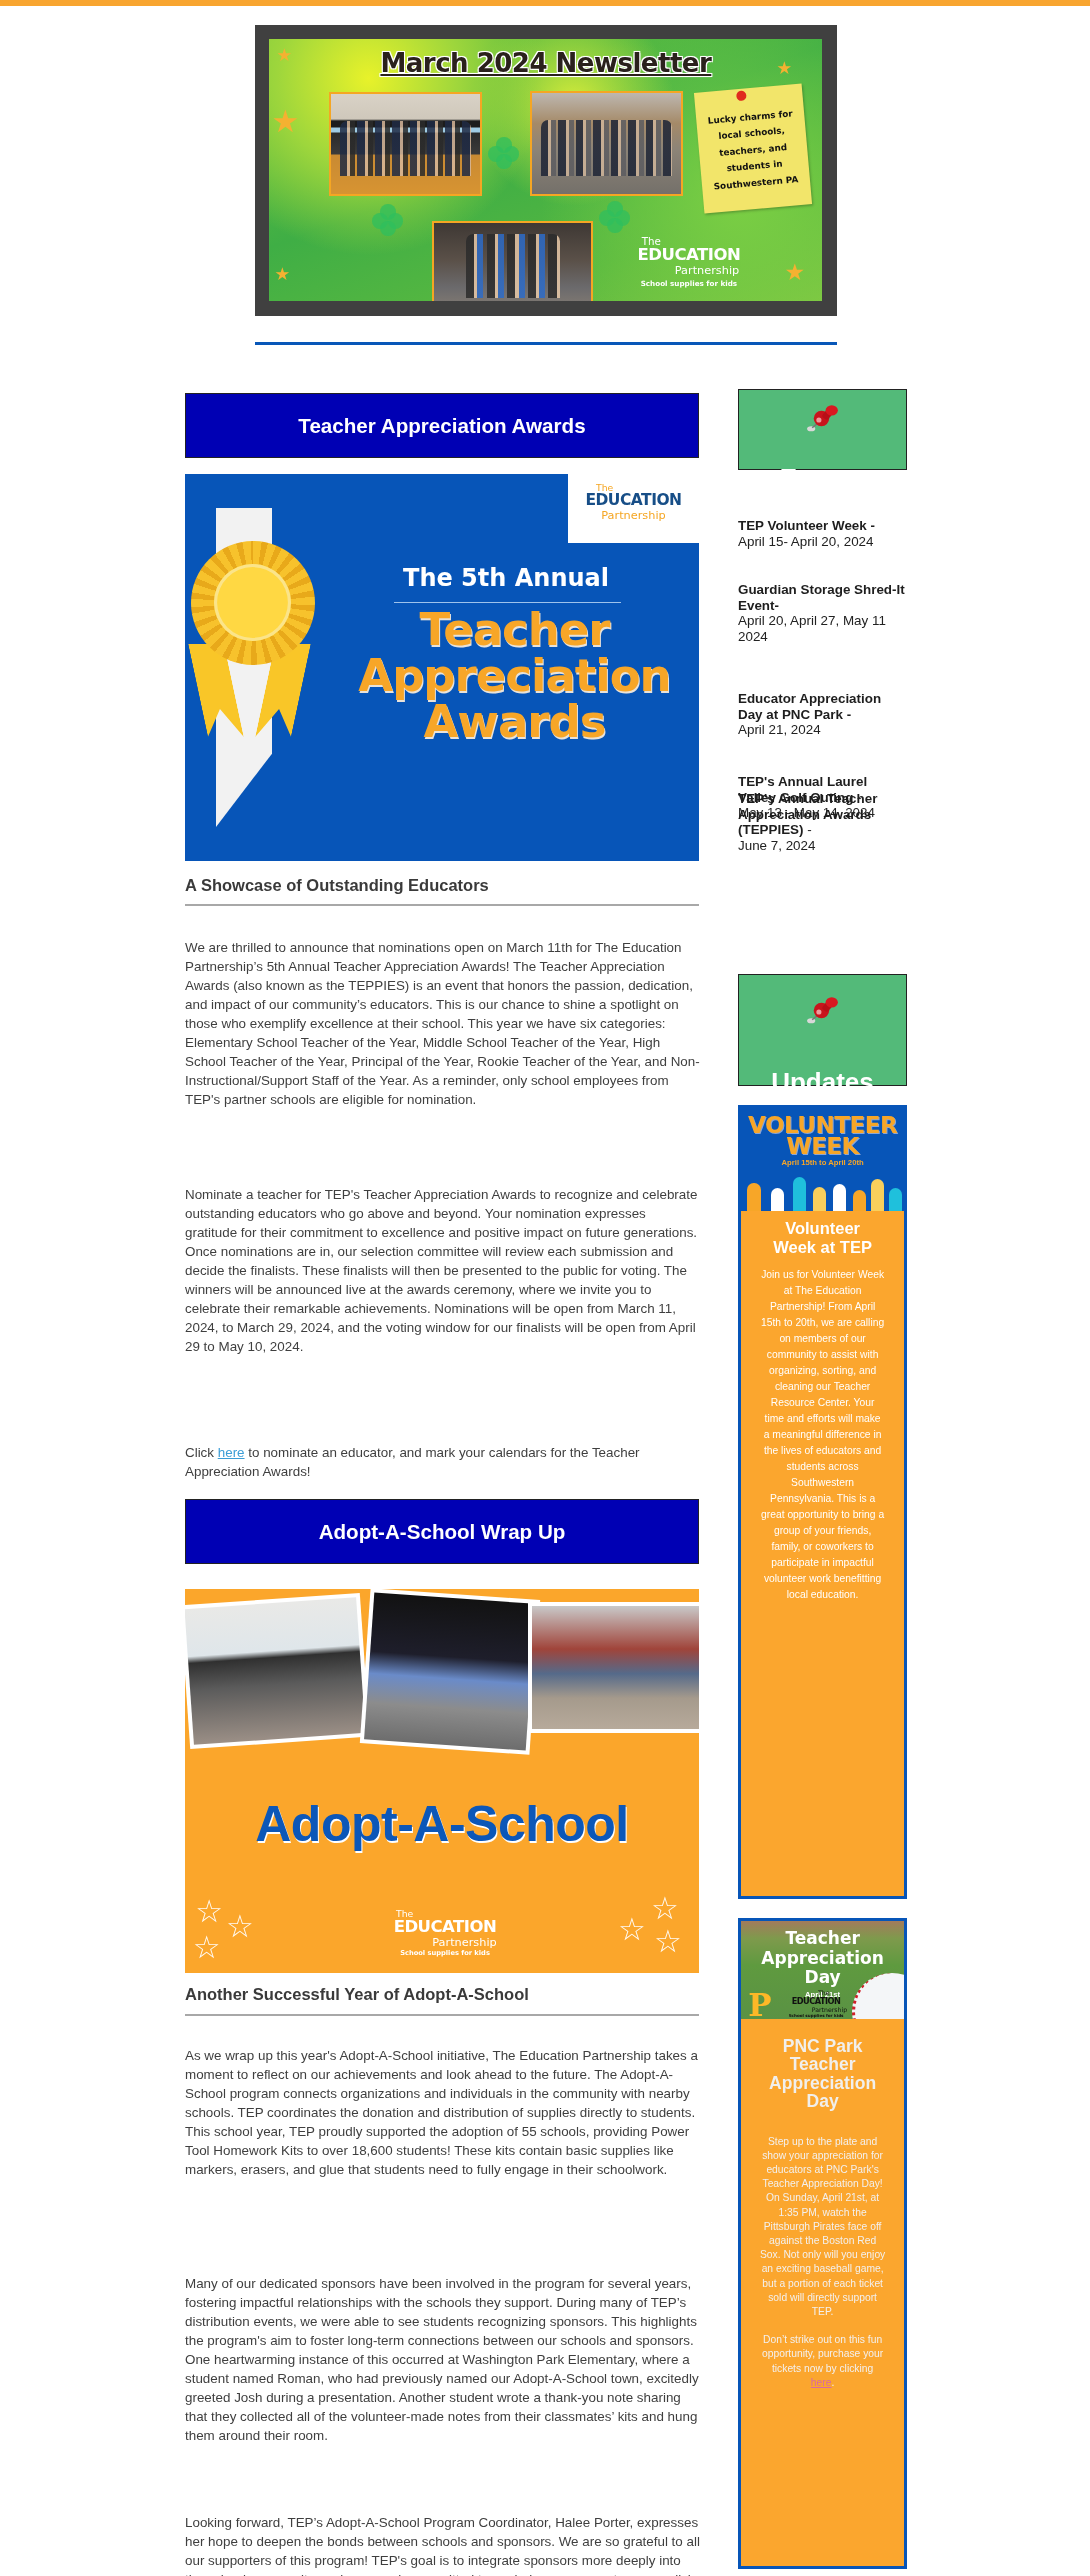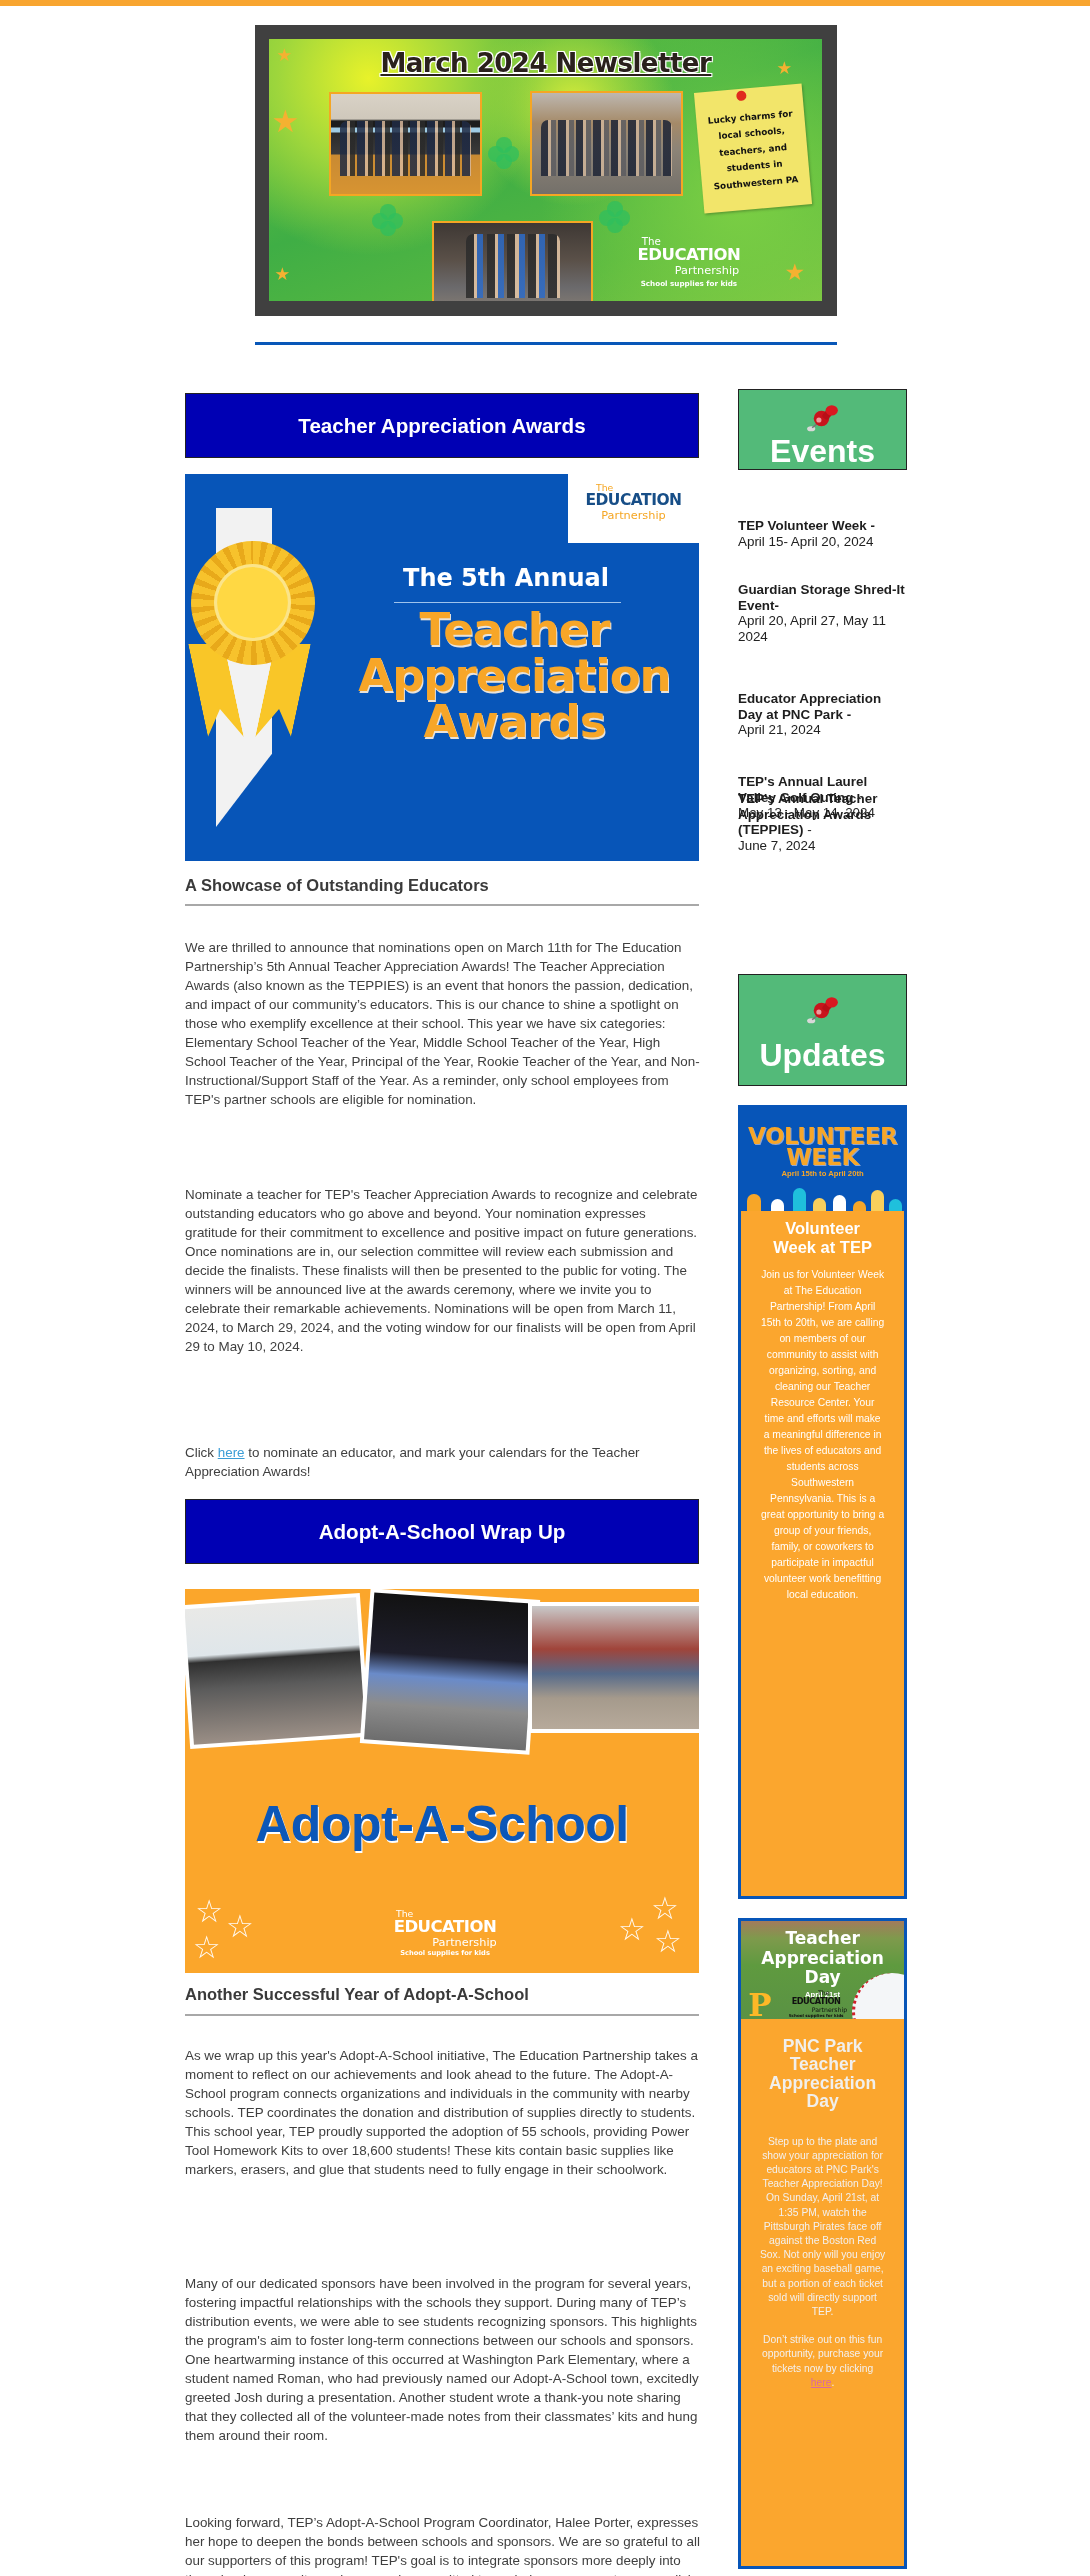--- a/index.html
+++ b/index.html
@@ -72,29 +72,29 @@
   .aas-img .logo { position: absolute; left: 198px; top: 319px; width: 124px; text-align: center; color: #fff; font-family: "DejaVu Sans", sans-serif; }
   .aas-img .logo .the { font-size: 9.3px; text-align: left; padding-left: 13px; }
   .aas-img .logo .edu { font-weight: bold; font-size: 16.5px; letter-spacing: -0.5px; line-height: 16.5px; }
   .aas-img .logo .part { font-size: 11.3px; text-align: right; padding-right: 10.3px; }
   .aas-img .logo .tag { font-size: 6.7px; font-weight: bold; }
   .aas-img .wstar { position: absolute; color: #fff; font-size: 31px; line-height: 1; opacity: .95; }
 
   
   .side-box { position: absolute; left: 738px; width: 169px; background: #53ba79; border: 1px solid #222; box-sizing: border-box; text-align: center; }
   .side-box .pin-icon { position: absolute; left: 66px; top: 14.4px; width: 36px; height: 29px; }
-  .side-box .label { position: absolute; left: 0; width: 100%; color: #fff; font-weight: bold; font-size: 32px; }
+  .side-box .label { position: absolute; left: 0; width: 100%; color: #fff; font-weight: bold; font-size: 26px; margin-top: 30px; }
   .event { position: absolute; left: 738px; width: 170px; font-size: 13.4px; line-height: 15.5px; color: #222; }
   .event b { color: #1e1e1e; }
   .card { position: absolute; left: 738px; width: 169px; background: #0755b8; }
   .card .inner { position: absolute; left: 3.1px; width: 163px; background: #fba62e; color: #fff; text-align: center; }
   .card .inner h3 { margin: 0; font-size: 16.5px; line-height: 18.5px; font-weight: bold; }
   .card .inner p { margin: 0; font-size: 10.3px; line-height: 16px; }
   .card .inner a { color: #d96aa0; text-decoration: underline; }
-  .vw-img { position: absolute; left: 3.1px; top: 18px; width: 163px; height: 103px; background: #0755b8; overflow: hidden; text-align: center; }
+  .vw-img { position: absolute; left: 3.1px; top: 7px; width: 163px; height: 103px; background: #0755b8; overflow: hidden; text-align: center; }
   .vw-img .t { color: #f7a628; font-weight: bold; font-size: 23px; line-height: 20.6px; font-family: "DejaVu Sans", sans-serif; padding-top: 3.1px; text-shadow: 1px 1px 0 #8aa5d6; letter-spacing: -0.5px; }
   .vw-img .d { color: #f7a628; font-size: 7.7px; font-weight: bold; margin-top: 2.1px; }
   .hand { position: absolute; bottom: 0; width: 13.4px; height: 32px; border-radius: 6.7px 6.7px 0 0; }
   .tad-img { position: absolute; left: 3.1px; top: 3.1px; width: 163px; height: 98px; overflow: hidden;
     background: linear-gradient(180deg,#a37b5c 0%,#7e9a4c 18%,#5f9a3f 45%,#5a9244 100%); text-align: center; }
   .tad-img .t { color: #fff; font-weight: bold; font-size: 17px; line-height: 19.6px; font-family: "DejaVu Sans", sans-serif; padding-top: 8.2px; }
   .tad-img .d { color: #fff; font-weight: bold; font-size: 7.7px; margin-top: 2.1px; }
   .tad-img .ball { position: absolute; left: 111px; top: 52px; width: 77px; height: 77px; border-radius: 50%; background: #f4f6f8; border-left: 3.1px dotted #d0202a; }
   .tad-img .P { position: absolute; left: 7.2px; top: 66px; color: #fdb827; font-weight: bold; font-size: 31px; font-family: "DejaVu Serif", serif; }
   .tad-img .logo { position: absolute; left: 44px; top: 68px; width: 62px; color: #111; font-family: "DejaVu Sans", sans-serif; }

